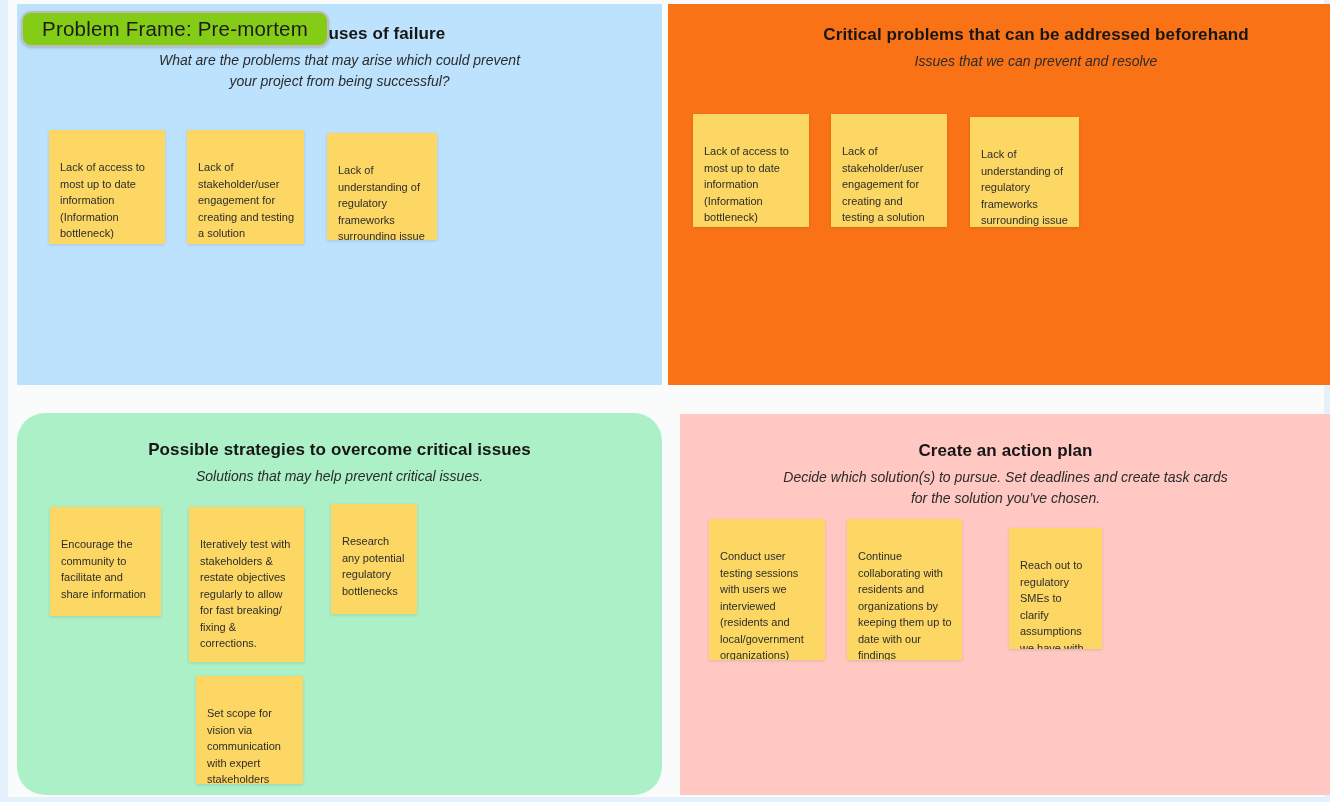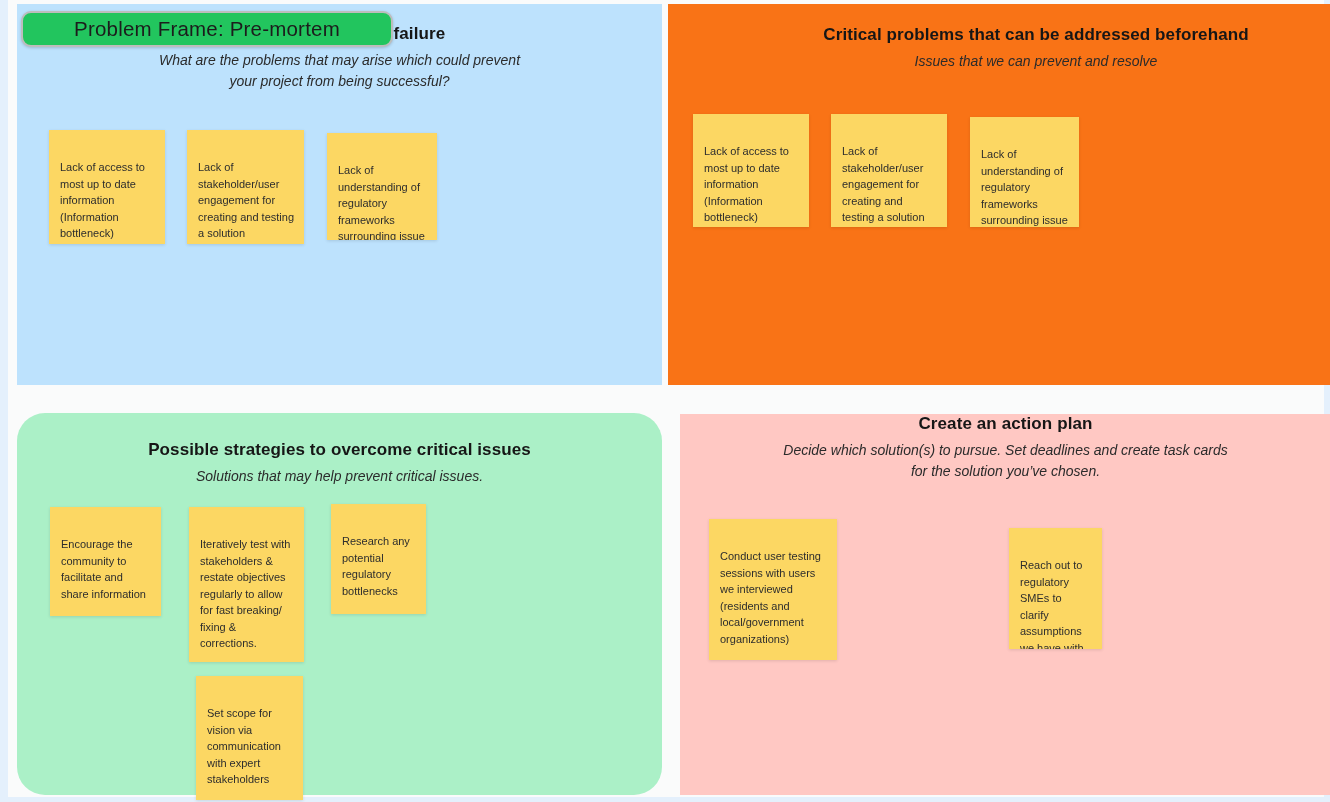--- a/index.html
+++ b/index.html
@@ -31,39 +31,39 @@
   .sticky {
     position: absolute;
     background: #fcd763;
     box-shadow: 0 1px 3px rgba(0,0,0,0.12);
     padding: 29px 10px 10px 11px;
     font-size: 11px; line-height: 16.5px; color: #2d2d2d;
     overflow: hidden;
   }
   .title-pill {
     position: absolute; left: 21px; top: 11px;
-    width: 372px; height: 36px;
-    background: #22c55e;
+    width: 308px; height: 36px;
+    background: #84cc16;
     border: 2px solid #bdbdbd;
     border-radius: 10px;
     box-shadow: 0 1px 3px rgba(0,0,0,0.18);
     display: flex; align-items: center; justify-content: center;
     font-size: 20.5px; font-weight: 500; color: #1c1c1c;
     letter-spacing: 0.2px;
     z-index: 10;
   }
   
   #sec-causes   { left: 9px;   top: 4px;   width: 645px; height: 381px; background: #bde2fd; }
   #sec-critical { left: 660px; top: 4px;   width: 736px; height: 381px; background: #f97316; }
   #sec-strategies { left: 9px; top: 413px; width: 645px; height: 382px; background: #abf0c7; border-radius: 28px; }
   #sec-action   { left: 672px; top: 414px; width: 651px; height: 381px; background: #ffc8c3; }
   #sec-causes .section-header   { padding-top: 20px; }
   #sec-critical .section-header { padding-top: 21px; }
   #sec-strategies .section-header { padding-top: 27px; }
-  #sec-action .section-header   { }
+  #sec-action .section-header   { padding-top: 27px; }
   #sec-causes .section-subtitle   { width: 370px; }
   #sec-critical .section-subtitle { width: 420px; }
   #sec-strategies .section-subtitle { width: 420px; }
   #sec-action .section-subtitle   { width: 460px; }
 </style>
 </head>
 <body>
 
 <div class="canvas">
   <div class="board">
@@ -88,29 +88,30 @@
       <div class="sticky" style="left:302px; top:113px; width:109px; height:110px;">Lack of understanding of regulatory frameworks surrounding issue</div>
     </div>
 
     <div class="section" id="sec-strategies">
       <div class="section-header">
         <div class="section-title">Possible strategies to overcome critical issues</div>
         <div class="section-subtitle">Solutions that may help prevent critical issues.</div>
       </div>
       <div class="sticky" style="left:33px; top:94px; width:111px; height:109px;">Encourage the community to facilitate and share information</div>
       <div class="sticky" style="left:172px; top:94px; width:115px; height:155px;">Iteratively test with stakeholders &amp; restate objectives regularly to allow for fast breaking/ fixing &amp; corrections.</div>
-      <div class="sticky" style="left:314px; top:91px; width:95px; height:110px;">Research any potential regulatory bottlenecks</div>
-      <div class="sticky" style="left:179px; top:263px; width:107px; height:124px;">Set scope for vision via communication with expert stakeholders</div>
+      <div class="sticky" style="left:314px; top:91px; width:86px; height:110px;">Research any potential regulatory bottlenecks</div>
+      <div class="sticky" style="left:179px; top:263px; width:107px; height:108px;">Set scope for vision via communication with expert stakeholders</div>
     </div>
 
     <div class="section" id="sec-action">
       <div class="section-header">
         <div class="section-title">Create an action plan</div>
         <div class="section-subtitle">Decide which solution(s) to pursue. Set deadlines and create task cards for the solution you’ve chosen.</div>
       </div>
-      <div class="sticky" style="left:29px; top:105px; width:128px; height:141px;">Conduct user testing sessions with users we interviewed (residents and local/government organizations)</div>
+      <div class="sticky" style="left:29px; top:105px; width:116px; height:141px;">Conduct user testing sessions with users we interviewed (residents and local/government organizations)</div>
+      <div class="sticky" style="left:167px; top:105px; width:115px; height:141px;">Continue collaborating with residents and organizations by keeping them up to date with our findings</div>
       <div class="sticky" style="left:329px; top:114px; width:93px; height:121px;">Reach out to regulatory SMEs to clarify assumptions we have with regulations</div>
     </div>
 
   </div>
 
   <div class="title-pill">Problem Frame: Pre-mortem</div>
 </div>
 
 </body></html>

